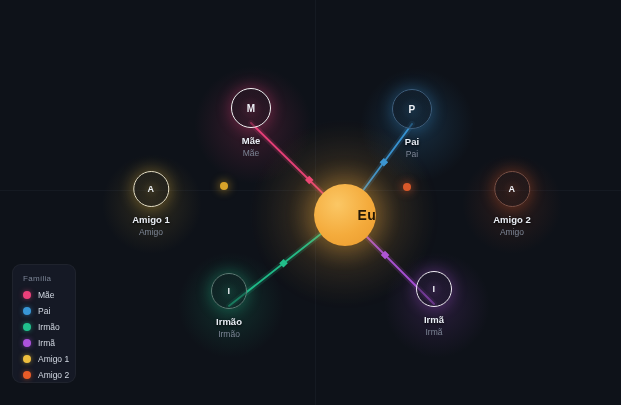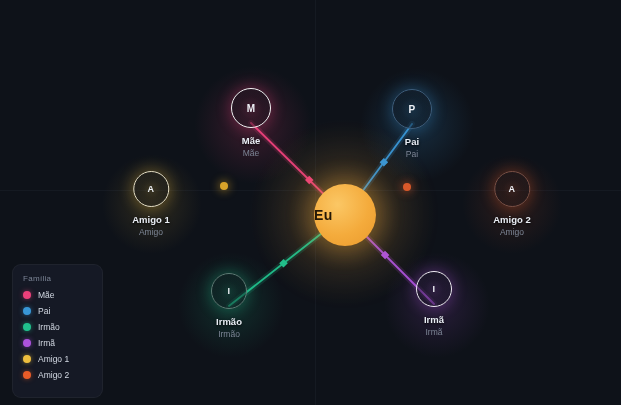--- a/index.html
+++ b/index.html
@@ -43,31 +43,31 @@
         box-sizing:border-box;}
   .ring-initial{font-weight:bold;letter-spacing:.4px;}
   .lbl{margin-top:7px;font-size:9.5px;font-weight:bold;color:#e9edf4;
        text-shadow:0 1px 3px rgba(0,0,0,.85);white-space:nowrap;}
   .sub{margin-top:2px;font-size:8.5px;color:#7d8696;white-space:nowrap;}
 
   .center-node{position:absolute;transform:translate(-50%,-50%);}
   .center-circle{width:62px;height:62px;border-radius:50%;
     background:radial-gradient(circle at 38% 33%,#fbc765 0%,#f4ab3c 55%,#ea9a2c 100%);
     box-shadow:0 0 22px 7px rgba(244,171,60,.30),0 0 54px 18px rgba(244,171,60,.13);
-    display:flex;align-items:center;justify-content:flex-start;}
+    display:flex;align-items:center;justify-content:flex-end;}
   .center-circle span{font-size:14px;font-weight:bold;color:#241806;letter-spacing:.3px;}
 
   
   .dot{position:absolute;border-radius:50%;transform:translate(-50%,-50%);}
 
   
-  #legend{position:absolute;left:12px;top:264px;width:91px;
+  #legend{position:absolute;left:12px;top:264px;width:64px;
     background:rgba(24,28,40,.80);
     border:1px solid rgba(255,255,255,.045);
-    border-radius:9px;padding:9px 9px 17px 10px;box-sizing:border-box;}
+    border-radius:9px;padding:9px 9px 2px 10px;box-sizing:border-box;}
   .legend-title{font-size:8px;color:#7b8495;margin-bottom:7px;letter-spacing:.3px;}
   .legend-row{display:flex;align-items:center;gap:7px;margin-bottom:6px;}
   .legend-row:last-child{margin-bottom:0;}
   .swatch{width:8px;height:8px;border-radius:50%;flex:none;}
   .legend-label{font-size:8.5px;color:#d3d9e3;white-space:nowrap;}
 </style>
 </head>
 <body>
 
 <div id="stage">

